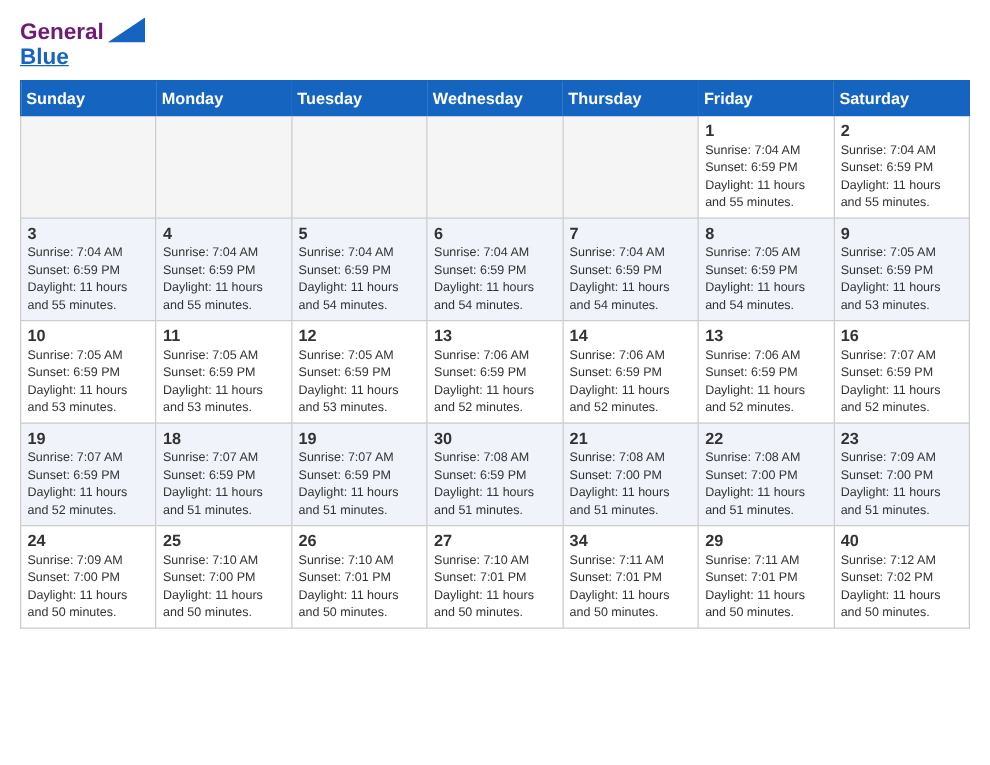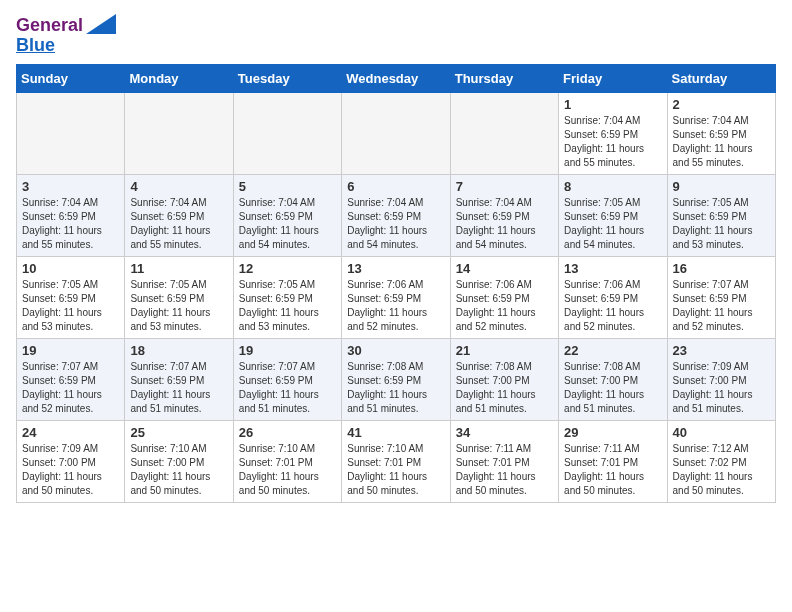--- a/index.html
+++ b/index.html
@@ -223,21 +223,21 @@
         </td>
         <td>
           <span class="day-number">25</span>
           <div class="day-info">Sunrise: 7:10 AM<br>Sunset: 7:00 PM<br>Daylight: 11 hours<br>and 50 minutes.</div>
         </td>
         <td>
           <span class="day-number">26</span>
           <div class="day-info">Sunrise: 7:10 AM<br>Sunset: 7:01 PM<br>Daylight: 11 hours<br>and 50 minutes.</div>
         </td>
         <td>
-          <span class="day-number">41</span>
+          <span class="day-number">27</span>
           <div class="day-info">Sunrise: 7:10 AM<br>Sunset: 7:01 PM<br>Daylight: 11 hours<br>and 50 minutes.</div>
         </td>
         <td>
           <span class="day-number">34</span>
           <div class="day-info">Sunrise: 7:11 AM<br>Sunset: 7:01 PM<br>Daylight: 11 hours<br>and 50 minutes.</div>
         </td>
         <td>
           <span class="day-number">29</span>
           <div class="day-info">Sunrise: 7:11 AM<br>Sunset: 7:01 PM<br>Daylight: 11 hours<br>and 50 minutes.</div>
         </td>

